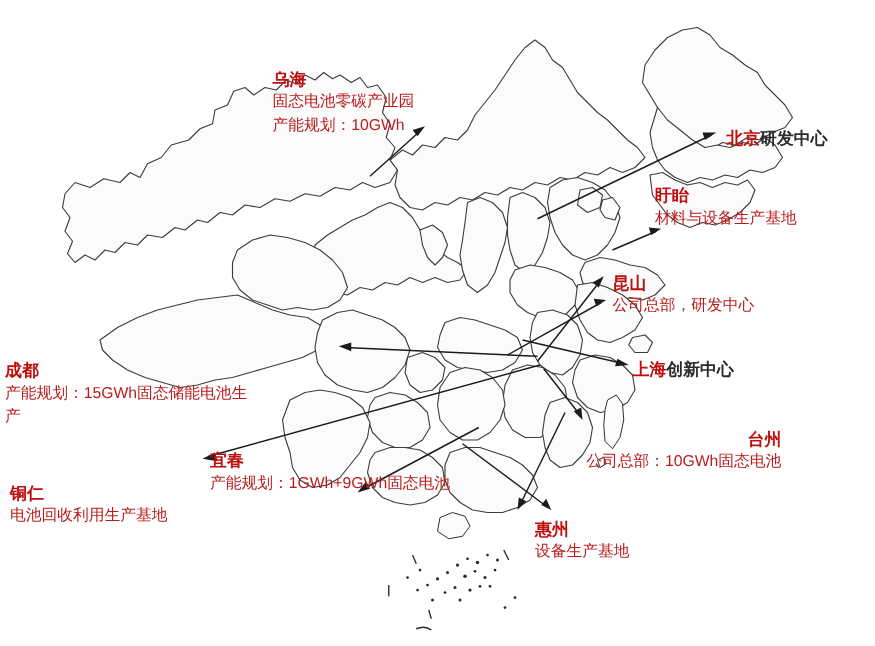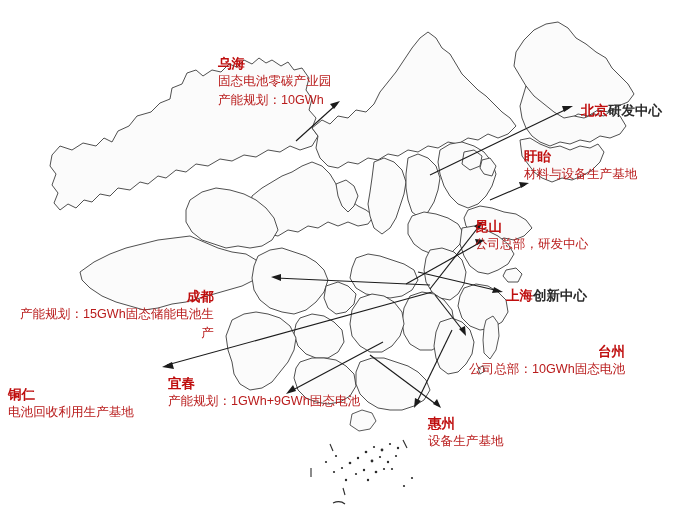--- a/index.html
+++ b/index.html
@@ -196,46 +196,46 @@
 
   <div class="label city-inline" style="left:581px;top:102px;">
     <span class="red">北京</span><span class="dark">研发中心</span>
   </div>
 
   <div class="label" style="left:524px;top:148px;">
     <div class="city">盱眙</div>
     <div class="desc">材料与设备生产基地</div>
   </div>
 
-  <div class="label" style="left:475px;top:218px;">
+  <div class="label" style="left:490px;top:218px;">
     <div class="city">昆山</div>
     <div class="desc">公司总部，研发中心</div>
   </div>
 
   <div class="label city-inline" style="left:506px;top:287px;">
     <span class="red">上海</span><span class="dark">创新中心</span>
   </div>
 
   <div class="label" style="left:469px;top:343px;text-align:right;">
     <div class="city">台州</div>
     <div class="desc">公司总部：10GWh固态电池</div>
   </div>
 
-  <div class="label" style="left:20px;top:288px;text-align:right;">
+  <div class="label" style="left:4px;top:288px;">
     <div class="city">成都</div>
     <div class="desc">产能规划：15GWh固态储能电池生</div>
     <div class="desc">产</div>
   </div>
 
   <div class="label" style="left:8px;top:386px;">
     <div class="city">铜仁</div>
     <div class="desc">电池回收利用生产基地</div>
   </div>
 
-  <div class="label" style="left:168px;top:375px;">
+  <div class="label" style="left:168px;top:360px;">
     <div class="city">宜春</div>
     <div class="desc">产能规划：1GWh+9GWh固态电池</div>
   </div>
 
   <div class="label" style="left:428px;top:415px;">
     <div class="city">惠州</div>
     <div class="desc">设备生产基地</div>
   </div>
 
 </div>

